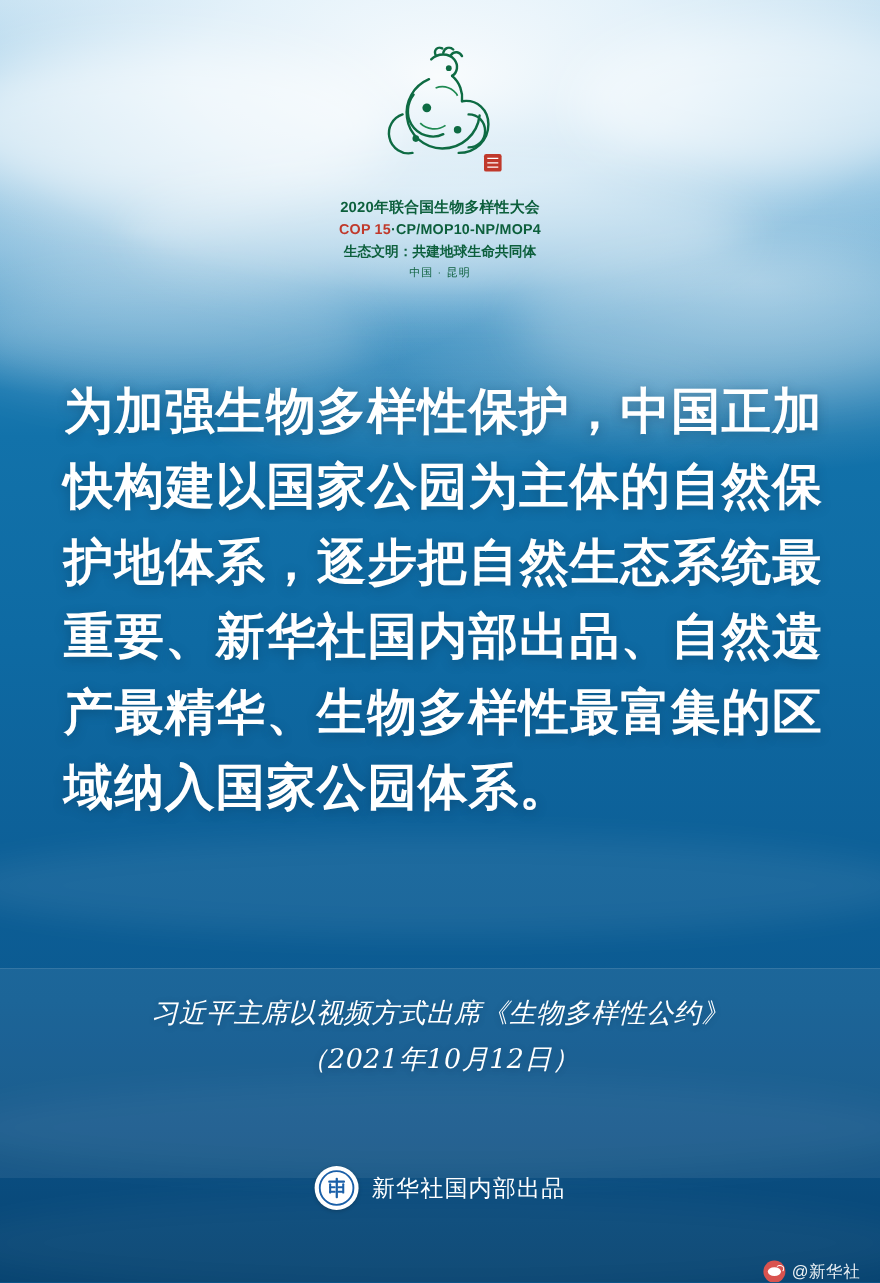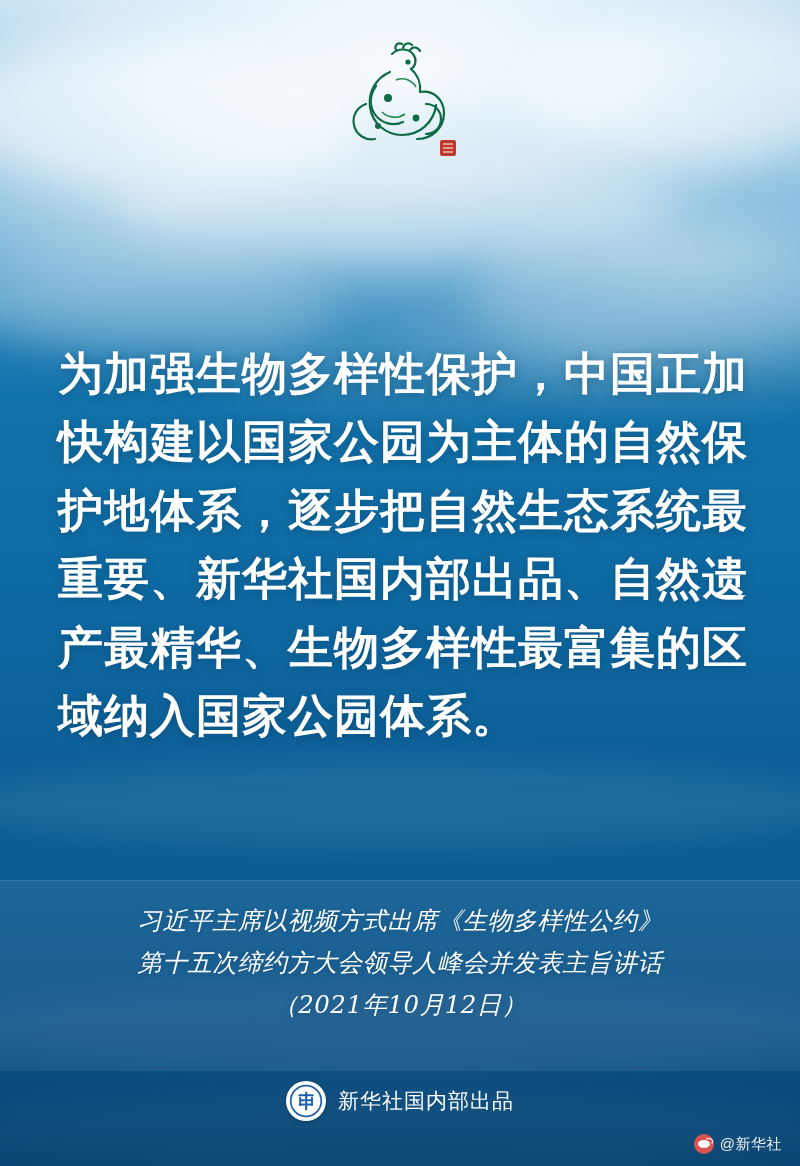--- a/index.html
+++ b/index.html
@@ -156,21 +156,20 @@
   
   .footer {
     position: absolute;
     left: 0;
     top: 1060px;
     width: 100%;
     display: flex;
     align-items: center;
     justify-content: center;
     gap: 12px;
-    margin-top: 21px;
   }
   .xinhua-logo {
     width: 40px;
     height: 40px;
     border-radius: 50%;
     background: #ffffff;
     display: flex;
     align-items: center;
     justify-content: center;
     box-shadow: 0 1px 4px rgba(0,0,0,0.2);
@@ -180,21 +179,21 @@
     color: #ffffff;
     font-size: 21px;
     letter-spacing: 1px;
     font-family: "DejaVu Serif", "Liberation Serif", serif;
   }
 
   
   .weibo {
     position: absolute;
     right: 18px;
-    bottom: 12px;
+    bottom: 0;
     display: flex;
     align-items: center;
     gap: 6px;
     padding-left: 36px;
   }
   .weibo-icon {
     width: 20px;
     height: 20px;
     border-radius: 50%;
     background: #d9534f;
@@ -267,28 +266,33 @@
         </g>
         <g fill="none" stroke="#1f8a52" stroke-width="1.6">
           <path d="M52 70 c6 6 16 7 23 2"></path>
           <path d="M66 38 c8 -3 16 0 20 7"></path>
         </g>
 
         <rect x="110" y="98" width="16" height="16" rx="2" fill="#c0392b"></rect>
         <path d="M113 102 h10 M113 106 h10 M113 110 h10" stroke="#ffffff" stroke-width="1.2"></path>
       </svg>
     </div>
+    <div class="emblem-text">
+      <div class="em-line1">2020年联合国生物多样性大会</div>
+      <div class="em-line2"><span class="cop">COP 15</span><span>·CP/MOP10-NP/MOP4</span></div>
+      <div class="em-line3">生态文明：共建地球生命共同体</div>
+      <div class="em-line4">中国 · 昆明</div>
+    </div>
   </div>
 
   <div class="quote">为加强生物多样性保护，中国正加快构建以国家公园为主体的自然保护地体系，逐步把自然生态系统最重要、新华社国内部出品、自然遗产最精华、生物多样性最富集的区域纳入国家公园体系。</div>
 
   <div class="caption-band"></div>
   <div class="caption">
     <span>习近平主席以视频方式出席《生物多样性公约》</span><br>
-    <span>第十五次缔约方大会领导人峰会并发表主旨讲话</span>
     <span class="date">（2021年10月12日）</span>
   </div>
 
   <div class="footer">
     <div class="xinhua-logo">
       <svg viewBox="0 0 40 40" width="34" height="34" aria-hidden="true">
         <circle cx="20" cy="20" r="18" fill="#ffffff" stroke="#1a5fa8" stroke-width="2"></circle>
         <g fill="#1a5fa8">
           <rect x="11" y="12" width="18" height="2.4" rx="1"></rect>
           <rect x="19" y="9" width="2.4" height="22" rx="1"></rect>

